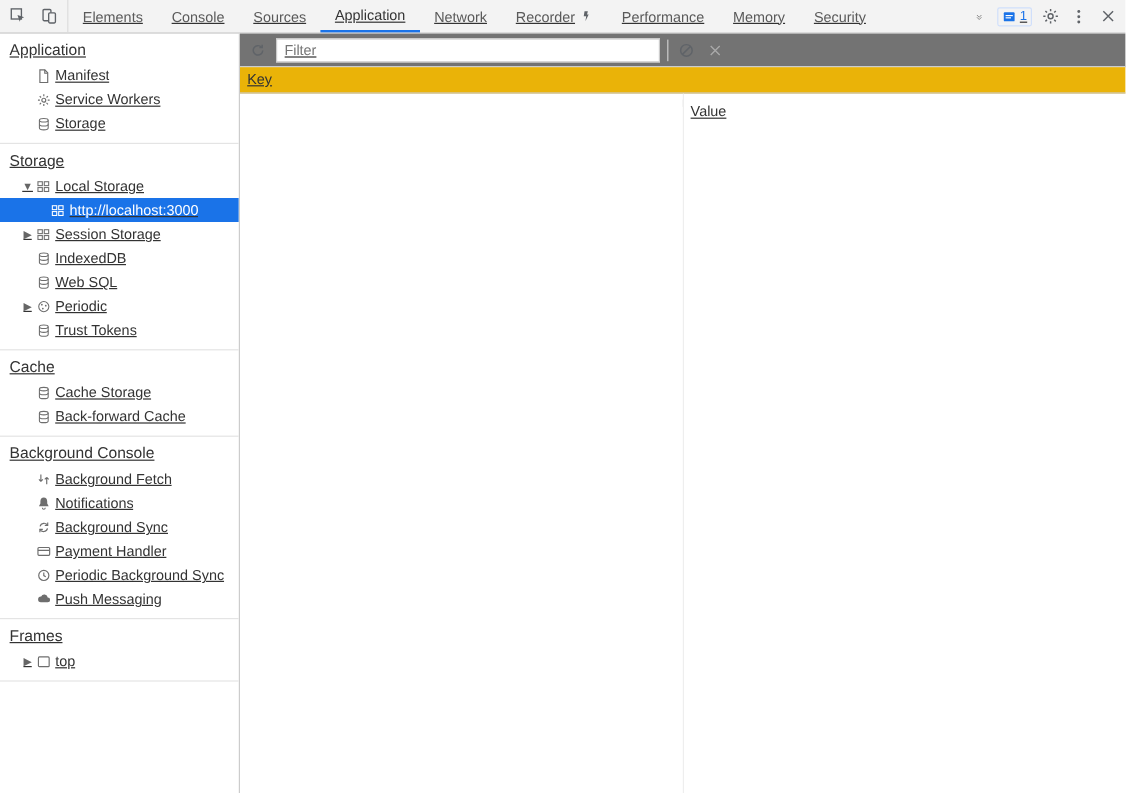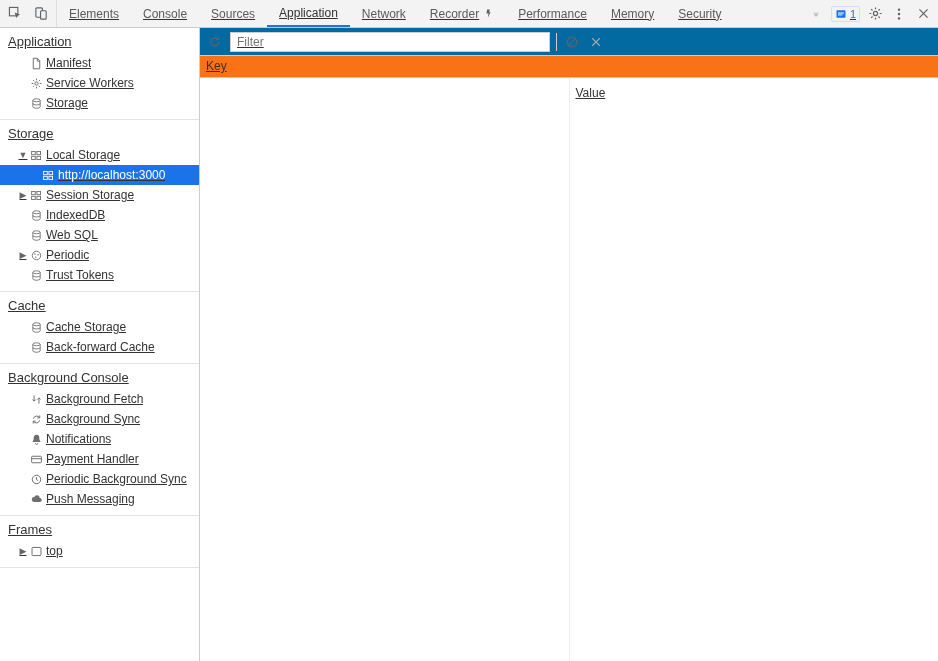--- a/index.html
+++ b/index.html
@@ -29,26 +29,26 @@
 .tree-row.selected { background: #1a73e8; color: #fff; }
 .indent { display: inline-block; }
 .arrow { width: 10px; text-align: center; font-size: 9px; color: #666; }
 .tree-row.selected .arrow { color: #fff; }
 .ticon { width: 16px; display: flex; align-items: center; justify-content: center; color: #6e6e6e; }
 .tree-row.selected .ticon { color: #fff; }
 .ticon svg { width: 13px; height: 13px; }
 .tlabel { padding-left: 2px; white-space: nowrap; overflow: hidden; text-overflow: ellipsis; }
 
 
-.ctoolbar { display: flex; align-items: center; height: 28px; border-bottom: 1px solid #ccc; padding: 0 6px; gap: 6px; background: #0369a1; }
+.ctoolbar { display: flex; align-items: center; height: 28px; border-bottom: 1px solid #ccc; padding: 0 6px; gap: 6px; background: #737373; }
 .ctoolbar input { height: 20px; flex: 0 0 320px; border: 1px solid #ccc; padding: 0 6px; font-size: 12px; }
 .ctoolbar .sep { width: 1px; height: 18px; background: #ccc; }
 
 
-.thead { display: flex; height: 22px; background: #f97316; border-bottom: 1px solid #ccc; }
+.thead { display: flex; height: 22px; background: #eab308; border-bottom: 1px solid #ccc; }
 .thead .col { flex: 1; padding: 3px 6px; color: #333; font-size: 12px; }
 .thead .col + .col { border-left: 1px solid #ccc; margin-top: 27px; }
 .tbody { flex: 1; display: flex; }
 .tbody .col { flex: 1; }
 .tbody .col + .col { border-left: 1px solid #eee; }
 
 svg { display: block; }
 </style>
 </head>
 <body>
@@ -289,36 +289,36 @@
                 <path d="M5 3v7M5 10l-2-2M5 10l2-2M11 13V6M11 6l-2 2M11 6l2 2" fill="none" stroke="currentColor" stroke-width="1.2"></path>
               </svg>
             </span>
             <span class="tlabel">Background Fetch</span>
           </div>
           <div class="tree-row">
             <span class="indent" style="width: 18px;"></span>
             <span class="arrow"></span>
             <span class="ticon">
               <svg viewBox="0 0 16 16">
+                <path d="M8 2c-2.2 0-3.5 1.5-3.5 4v2L3 11h10l-1.5-3V6c0-2.5-1.3-4-3.5-4z" fill="currentColor"></path>
+                <path d="M6.5 12.5a1.5 1.5 0 0 0 3 0" fill="none" stroke="currentColor" stroke-width="1.1"></path>
+              </svg>
+            </span>
+            <span class="tlabel">Notifications</span>
+          </div>
+          <div class="tree-row">
+            <span class="indent" style="width: 18px;"></span>
+            <span class="arrow"></span>
+            <span class="ticon">
+              <svg viewBox="0 0 16 16">
                 <path d="M12 6a4.2 4.2 0 0 0-7.8 1M4 10a4.2 4.2 0 0 0 7.8-1" fill="none" stroke="currentColor" stroke-width="1.2"></path>
                 <path d="M12 3v3H9M4 13v-3h3" fill="none" stroke="currentColor" stroke-width="1.2"></path>
               </svg>
             </span>
             <span class="tlabel">Background Sync</span>
-          </div>
-          <div class="tree-row">
-            <span class="indent" style="width: 18px;"></span>
-            <span class="arrow"></span>
-            <span class="ticon">
-              <svg viewBox="0 0 16 16">
-                <path d="M8 2c-2.2 0-3.5 1.5-3.5 4v2L3 11h10l-1.5-3V6c0-2.5-1.3-4-3.5-4z" fill="currentColor"></path>
-                <path d="M6.5 12.5a1.5 1.5 0 0 0 3 0" fill="none" stroke="currentColor" stroke-width="1.1"></path>
-              </svg>
-            </span>
-            <span class="tlabel">Notifications</span>
           </div>
           <div class="tree-row">
             <span class="indent" style="width: 18px;"></span>
             <span class="arrow"></span>
             <span class="ticon">
               <svg viewBox="0 0 16 16">
                 <rect x="2" y="4" width="12" height="8" rx="1" fill="none" stroke="currentColor" stroke-width="1.2"></rect>
                 <line x1="2" y1="7" x2="14" y2="7" stroke="currentColor" stroke-width="1.2"></line>
               </svg>
             </span>

